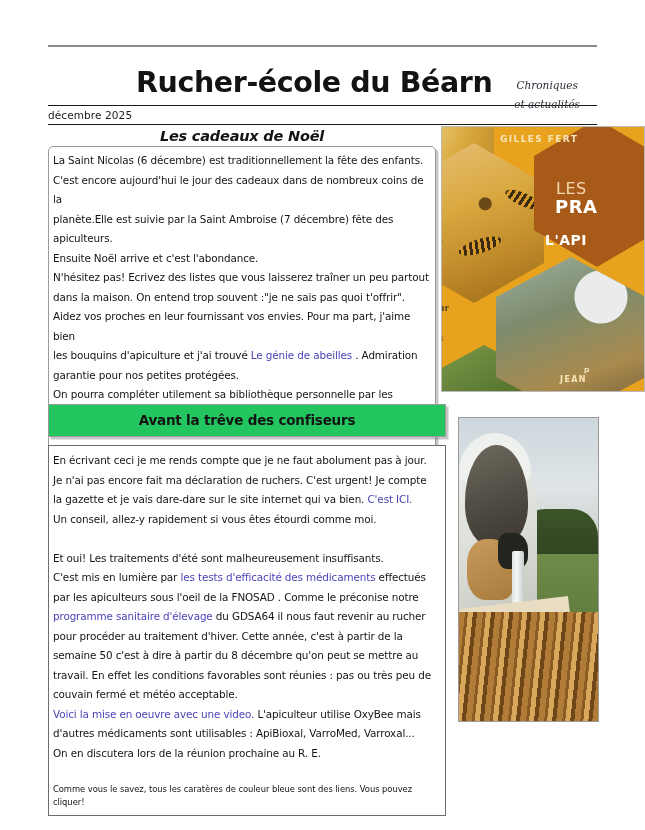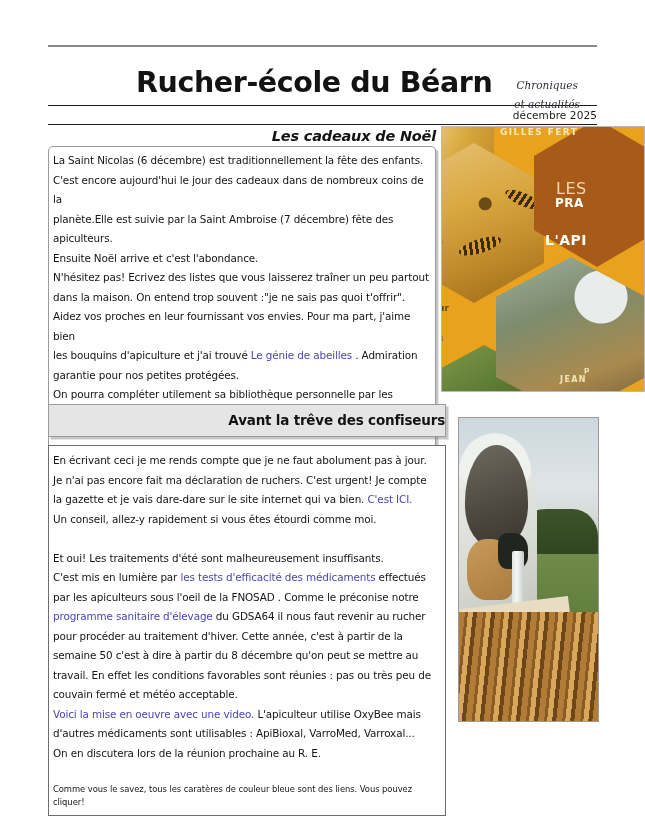--- a/index.html
+++ b/index.html
@@ -64,40 +64,40 @@
     line-height: 1.85;
   }
   .masthead-sub div { white-space: nowrap; }
 
   .rule-mid {
     height: 0;
     border-top: 1.3px solid #1a1a1a;
     width: 100%;
   }
   .issue-date {
-    text-align: right;
+    text-align: left;
     font-size: 10.5px;
     color: #1c1c1c;
     padding: 3px 0 3px 0;
     letter-spacing: 0.1px;
   }
   .rule-bot {
     height: 0;
     border-top: 1.3px solid #1a1a1a;
     width: 100%;
   }
 
   
   .article-title {
     font-family: "DejaVu Sans", sans-serif;
     font-weight: bold;
     font-style: italic;
     font-size: 14.5px;
     color: #131313;
-    text-align: right;
+    text-align: center;
     letter-spacing: -0.2px;
   }
 
   
   #article1 {
     position: absolute;
     left: 48px;
     top: 128px;
     width: 388px;
   }
@@ -130,21 +130,21 @@
   
   #article2 {
     position: absolute;
     left: 48px;
     top: 404px;
     width: 398px;
   }
   .title-box {
     box-sizing: border-box;
     border: 1.8px solid #9b9b9b;
-    background: #e5e5e5;
+    background: #22c55e;
     box-shadow: 2.5px 2.5px 0 rgba(120,120,120,0.42);
     padding: 7px 0 8px 0;
   }
   .title-box .article-title {
     font-style: normal;
     font-size: 13.5px;
   }
 
   #article2 .textbox {
     margin-top: 8px;
@@ -378,23 +378,23 @@
 
     <div class="hex hex-honey" style="left:-52px; top:-42px;"></div>
     <div class="hex hex-bee-photo" style="left:-38px; top:16px; width:140px; height:160px;"></div>
     <div class="bee-stripe" style="left:16px; top:112px; width:44px; height:14px; transform:rotate(-18deg);"></div>
     <div class="bee-stripe" style="left:62px; top:66px; width:38px; height:13px; transform:rotate(24deg);"></div>
 
     <div class="hex hex-brown" style="left:92px; top:-8px; width:126px; height:148px;"></div>
     <div class="hex hex-green" style="left:-18px; top:218px; width:120px; height:130px;"></div>
     <div class="hex hex-keeper" style="left:54px; top:130px; width:150px; height:160px;"></div>
 
-    <div class="cover-author" style="left:58px; top:0;">GILLES FERT</div>
+    <div class="cover-author" style="left:58px; top:7px;">GILLES FERT</div>
     <div class="cover-txt" style="left:114px; top:52px; font-size:16px; color:#f2d9b0; font-weight:normal;">LES</div>
-    <div class="cover-txt" style="left:113px; top:69px; font-size:12px;">PRA</div>
+    <div class="cover-txt" style="left:113px; top:69px; font-size:18px;">PRA</div>
     <div class="cover-txt" style="left:103px; top:105px; font-size:14px;">L'API</div>
     <div class="cover-author" style="left:-4px; top:176px; color:#5b4a22; font-size:9px; letter-spacing:0;">ur</div>
     <div class="cover-author" style="left:-4px; top:206px; color:#5b4a22; font-size:9px; letter-spacing:0;">s</div>
     <div class="cover-author" style="left:142px; top:238px; font-size:7.5px;">p</div>
     <div class="cover-author" style="left:118px; top:248px; font-size:8px;">JEAN</div>
   </div>
 
   <div class="photo" id="beekeeper-photo">
     <div class="sky"></div>
     <div class="treeline"></div>

